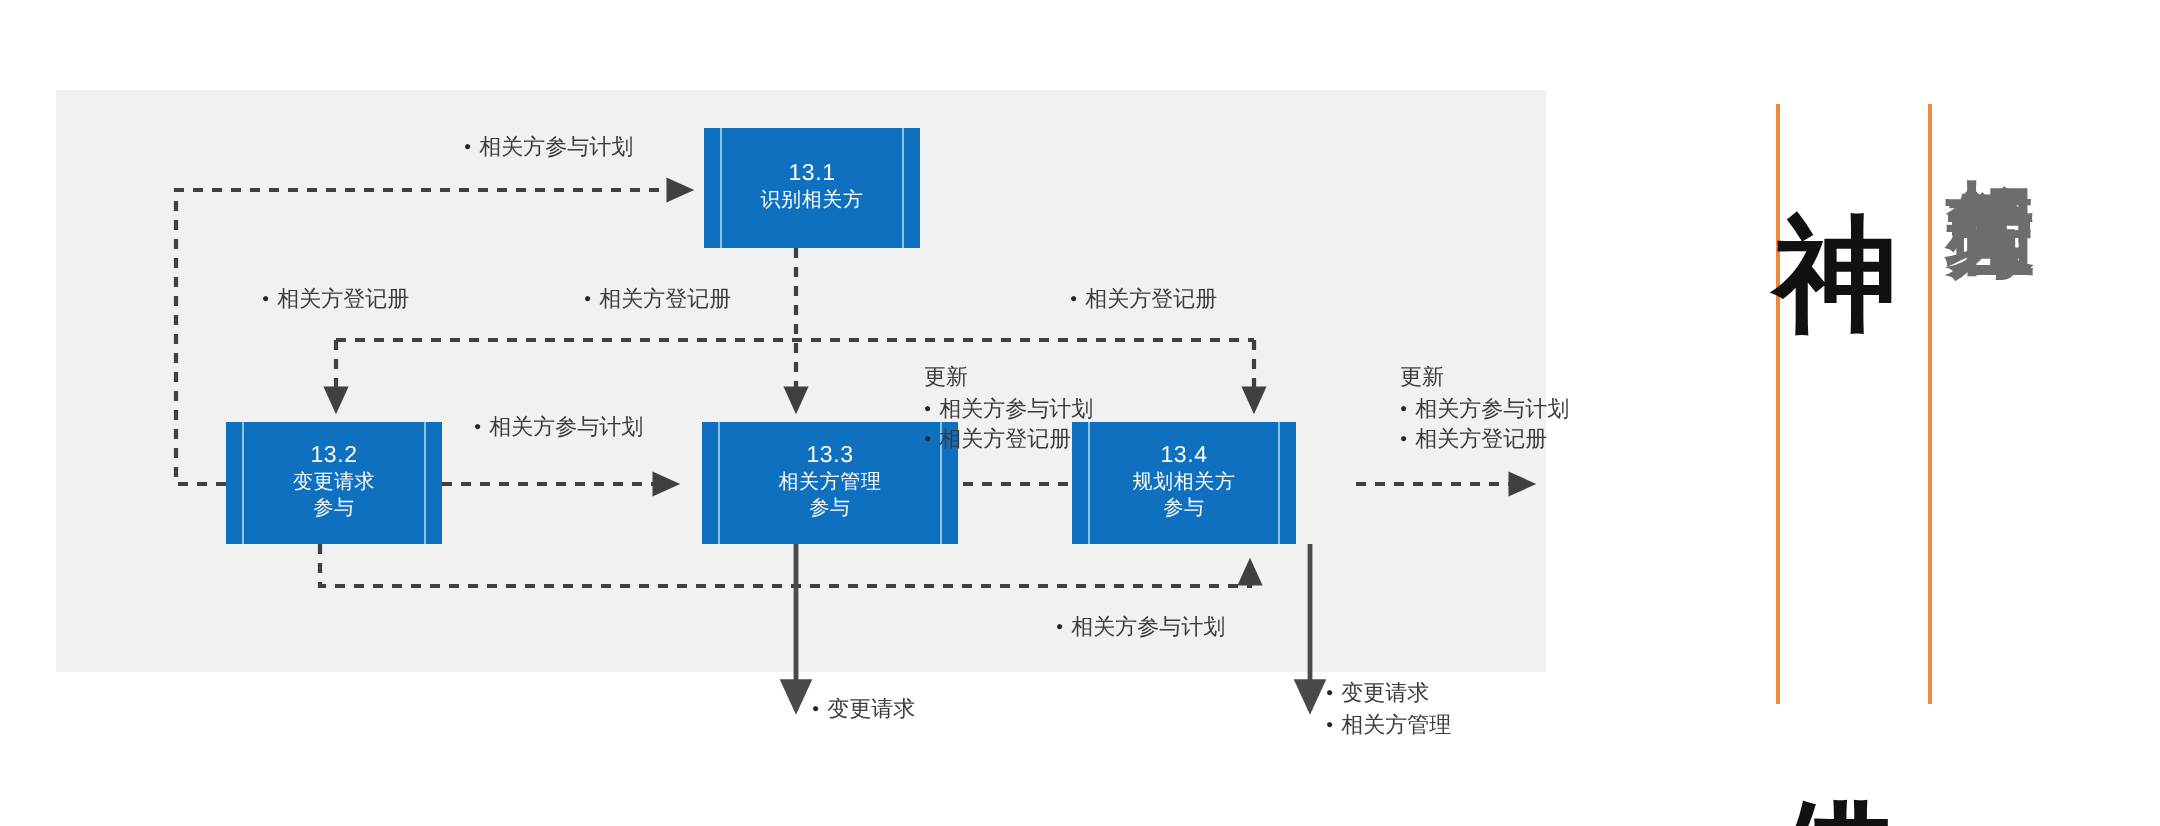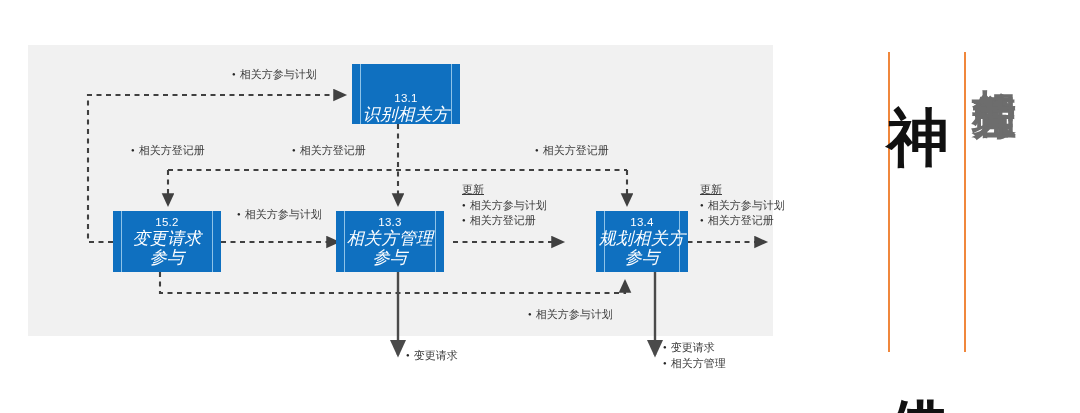--- a/index.html
+++ b/index.html
@@ -24,44 +24,44 @@
     background:#0f70c0;
     box-sizing:border-box;
     color:#ffffff;
     text-align:center;
     display:flex;flex-direction:column;align-items:center;justify-content:center;
     line-height:1.12;
     font-size:11.5px;
     letter-spacing:.3px;
   }
   .pbox .num{font-size:11.5px;}
-  .pbox .nm{font-size:17px;font-style:italic;}
+  .pbox .nm{font-size:10px;}
   .pbox .rail{
     position:absolute;top:0;bottom:0;width:1px;background:#8ec3e8;
   }
   .pbox .rail.l{left:8px;}
   .pbox .rail.r{right:8px;}
   .pbox .inner{position:relative;z-index:2;}
 
-  #box131{left:352px;top:64px;width:108px;height:60px;justify-content:flex-end;}
+  #box131{left:352px;top:64px;width:108px;height:60px;}
   #box132{left:113px;top:211px;width:108px;height:61px;}
-  #box133{left:336px;top:211px;width:108px;height:61px;}
-  #box134{left:596px;top:211px;width:92px;height:61px;}
+  #box133{left:351px;top:211px;width:128px;height:61px;}
+  #box134{left:536px;top:211px;width:112px;height:61px;}
 
   
   .lbl{
     position:absolute;
     font-size:11px;
     color:#3a3a3a;
     white-space:nowrap;
     line-height:1.42;
   }
   .bul{display:block;white-space:nowrap;}
   .bul::before{content:"\25CF";font-size:6px;vertical-align:2px;margin-right:4px;color:#262626;}
-  .plain{display:block;white-space:nowrap;text-decoration:underline;}
+  .plain{display:block;white-space:nowrap;}
 
   
   .poster{position:absolute;left:866px;top:0;width:214px;height:413px;background:#fff;}
   .vline{position:absolute;width:2px;background:#f0873c;}
   #vl1{left:22px;top:52px;height:300px;}
   #vl2{left:98px;top:52px;height:300px;}
 
   .vtxt{
     position:absolute;
     writing-mode:vertical-rl;
@@ -134,21 +134,21 @@
       <span class="inner">
         <span class="num">13.1</span><br>
         <span class="nm">识别相关方</span>
       </span>
     </div>
 
     <div class="pbox" id="box132">
       <span class="rail l"></span>
       <span class="rail r"></span>
       <span class="inner">
-        <span class="num">15.2</span><br>
+        <span class="num">13.2</span><br>
         <span class="nm">变更请求</span><br>
         <span class="nm">参与</span>
       </span>
     </div>
 
     <div class="pbox" id="box133">
       <span class="rail l"></span>
       <span class="rail r"></span>
       <span class="inner">
         <span class="num">13.3</span><br>

